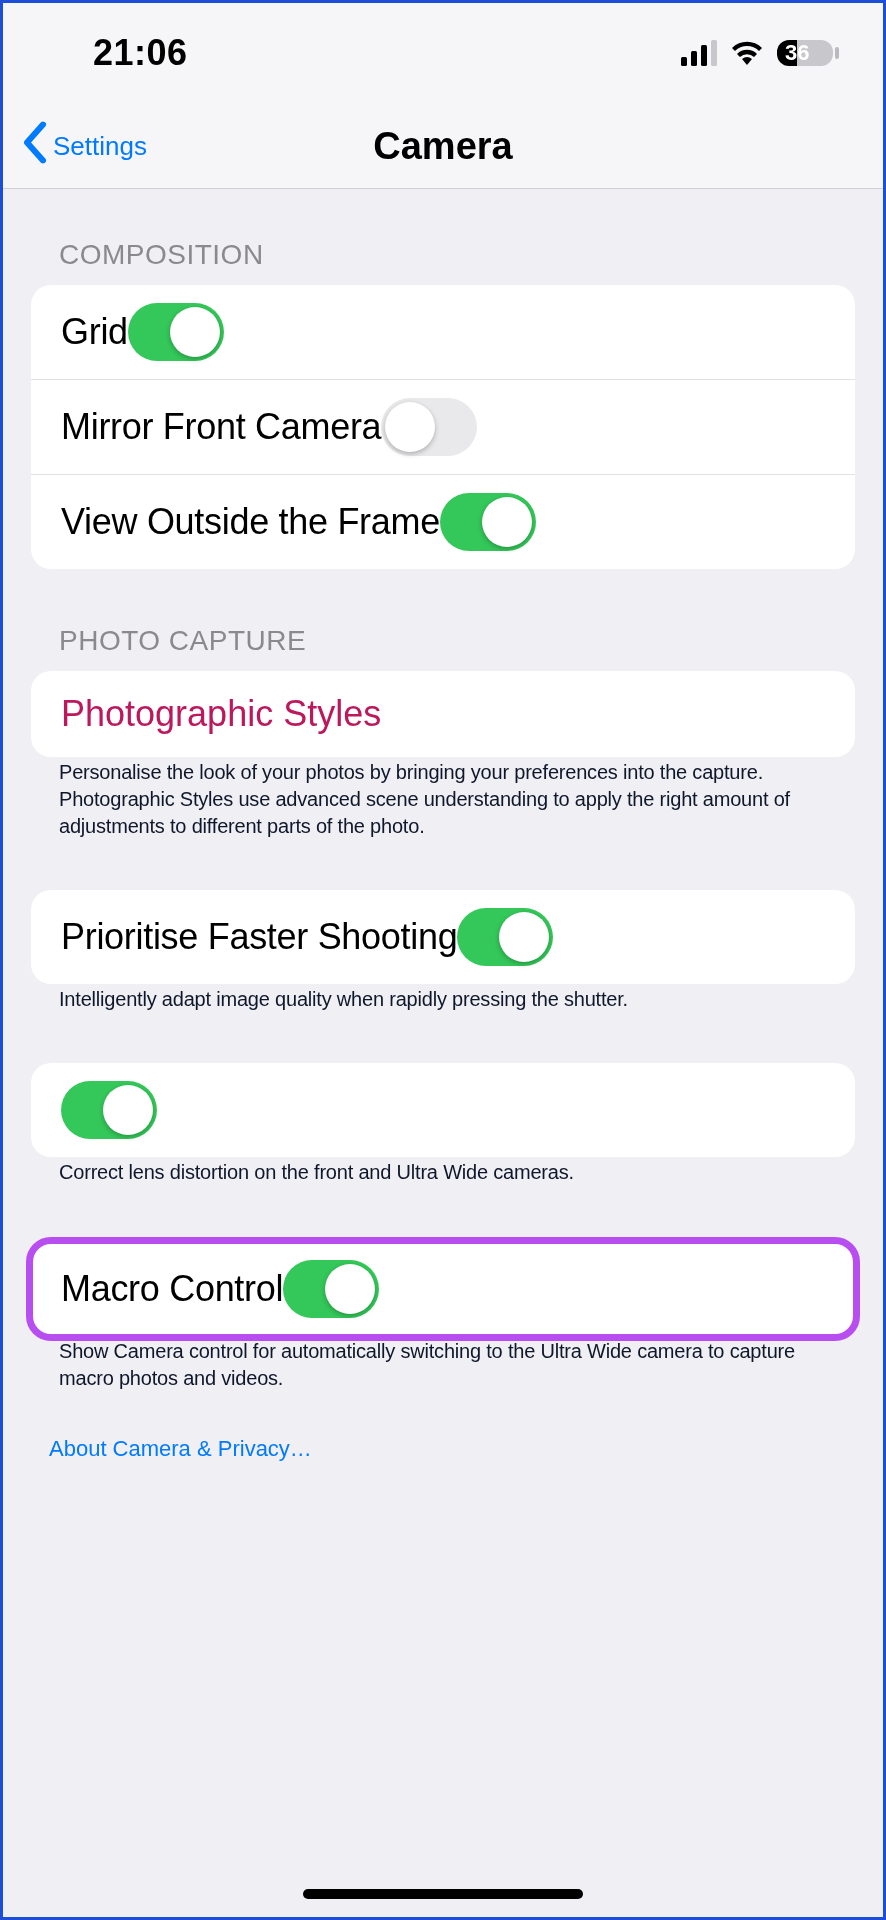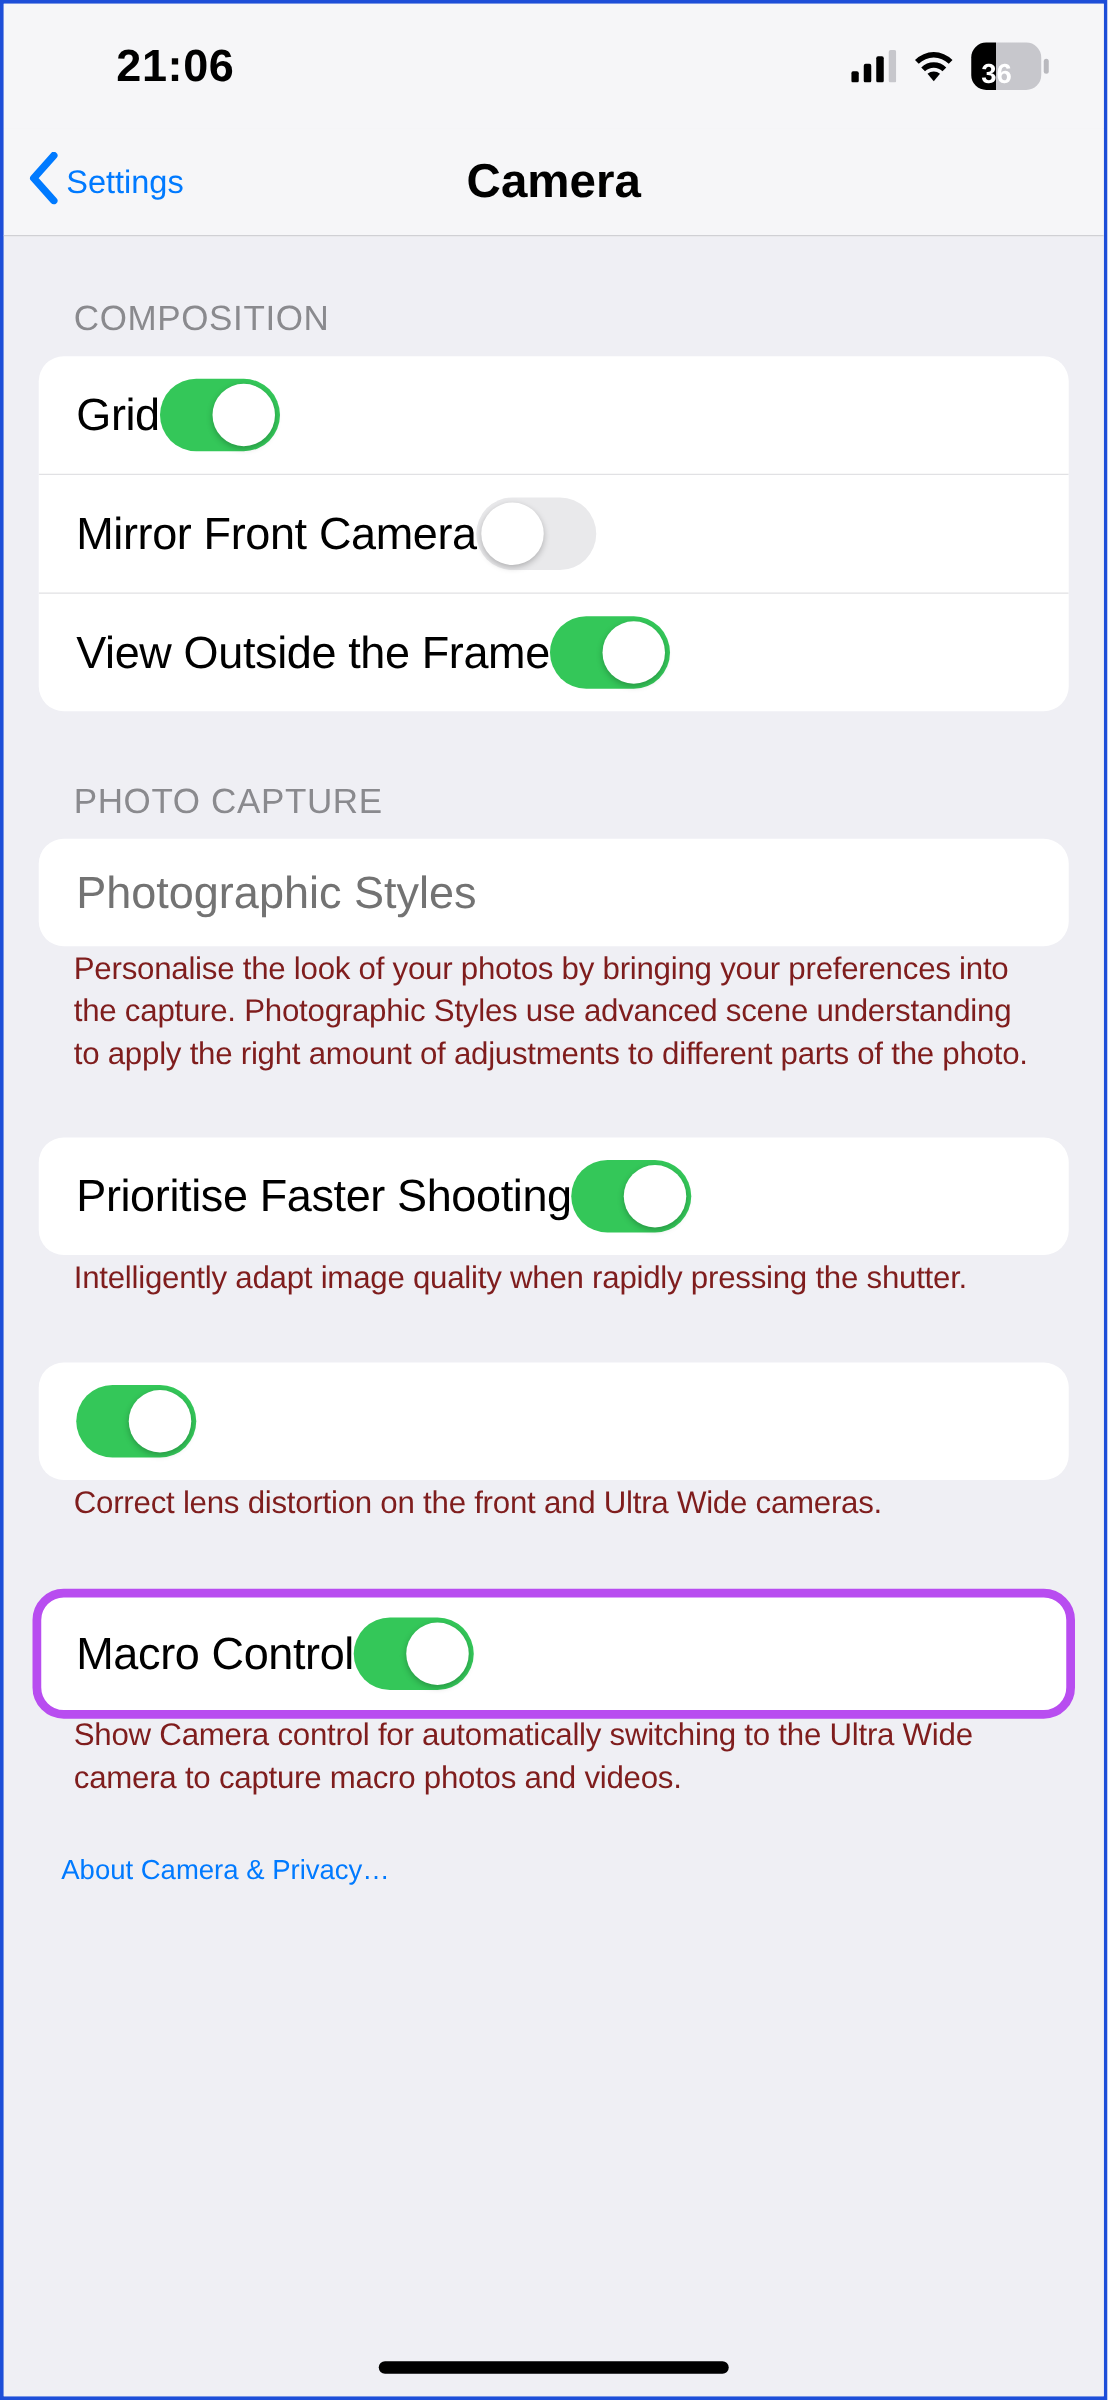--- a/index.html
+++ b/index.html
@@ -51,21 +51,21 @@
   .battery-pill {
     display: inline-flex;
     align-items: flex-end;
     background: #000;
     color: #fff;
     border-radius: 12px;
     font-size: 22px;
     font-weight: 700;
     padding: 2px 8px 2px 8px;
     position: relative;
-    height: 38px;
+    height: 26px;
   }
   .battery-pill .level-text {
     line-height: 1;
   }
   .battery-pill::after{
     content:"";
     position:absolute;
     right:-6px;
     top:50%;
     transform:translateY(-50%);
@@ -151,30 +151,30 @@
     border-bottom: 1px solid #e1e1e4;
   }
   .row:last-child { border-bottom: none; }
   .row-label {
     font-size: 36px;
     font-weight: 400;
     color: #000;
     letter-spacing: -0.3px;
   }
   .row-link {
-    color: #737373;
+    color: #be185d;
     font-size: 36px;
     font-weight: 400;
     padding: 22px 30px;
   }
 
   .footer-text {
-    font-size: 25px;
+    font-size: 20px;
     line-height: 1.35;
-    color: #7f1d1d;
+    color: #0f172a;
     padding: 2px 28px 8px 28px;
     letter-spacing: -0.2px;
   }
 
   .gap-sm { height: 42px; }
   .gap-md { height: 48px; }
 
   .link-row {
     font-size: 22px;
     color: #007aff;

